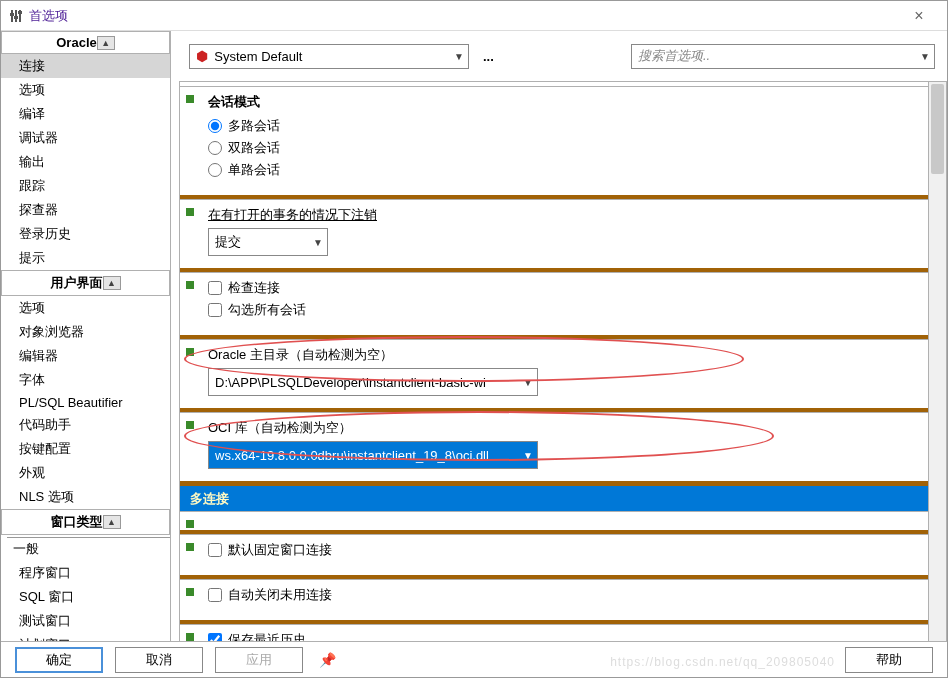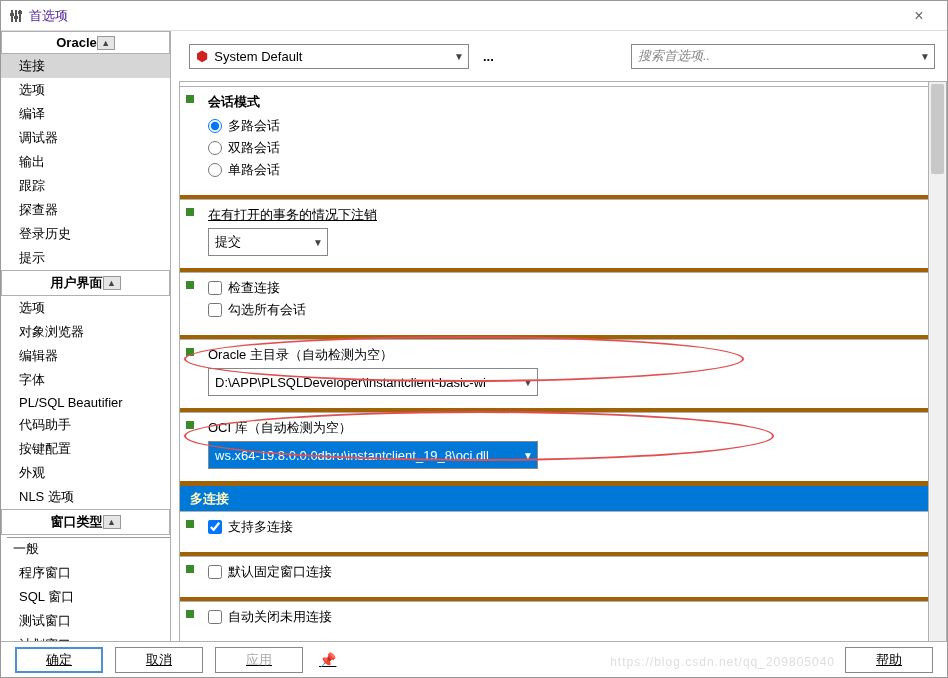--- a/index.html
+++ b/index.html
@@ -45,21 +45,21 @@
 input[type=radio], input[type=checkbox] { width: 14px; height: 14px; }
 .combo { width: 330px; height: 28px; border: 1px solid #888; display: flex; align-items: center; padding: 0 20px 0 6px; position: relative; background: #fff; }
 .combo .drop { position: absolute; right: 4px; font-size: 10px; color: #444; }
 .combo.small { width: 120px; }
 .combo.highlight { background: #0078d7; color: #fff; }
 .combo.highlight .drop { color: #fff; }
 .section-header-bar { background: #0078d7; color: #fef9c3; font-weight: bold; padding: 4px 10px; margin: 0 -10px 0 -28px; }
 
 .annotation { position: absolute; border: 2px solid #e05050; border-radius: 50%; pointer-events: none; }
 
-.footer { height: 36px; border-top: 1px solid #b0b0b0; display: flex; align-items: center; padding: 0 14px; gap: 12px; background: #fff; position: absolute; bottom: 0; left: 0; right: 0; text-decoration: underline; }
+.footer { height: 36px; border-top: 1px solid #b0b0b0; display: flex; align-items: center; padding: 0 14px; gap: 12px; background: #fff; position: absolute; bottom: 0; left: 0; right: 0; }
 .btn { min-width: 88px; height: 26px; border: 1px solid #888; background: #fff; display: flex; align-items: center; justify-content: center; cursor: pointer; }
 .btn.primary { border: 2px solid #4a90d9; }
 .btn.disabled { color: #aaa; }
 .pin-icon { color: #999; font-size: 14px; margin-left: 4px; cursor: pointer; }
 .footer-spacer { flex: 1; }
 .watermark { position: absolute; right: 112px; bottom: 8px; color: #ddd; font-size: 12px; letter-spacing: 1px; pointer-events:none; }
 </style>
 </head>
 <body>
 
@@ -207,26 +207,20 @@
           </div>
           <div class="annotation" style="left:4px; top:-2px; width:590px; height:50px;"></div>
         </div>
 
         <div style="padding:0 10px 0 28px;">
           <div class="section-header-bar">多连接</div>
         </div>
 
         <div class="section">
           <div class="bullet"></div>
-          <div class="section-body">
-            <label class="check-line">
-                <input type="checkbox" checked="" style="">
-                <span>支持多连接</span>
-              </label>
-          </div>
         </div>
 
         <div class="section">
           <div class="bullet"></div>
           <div class="section-body">
             <label class="check-line">
                 <input type="checkbox" style="">
                 <span>默认固定窗口连接</span>
               </label>
           </div>

